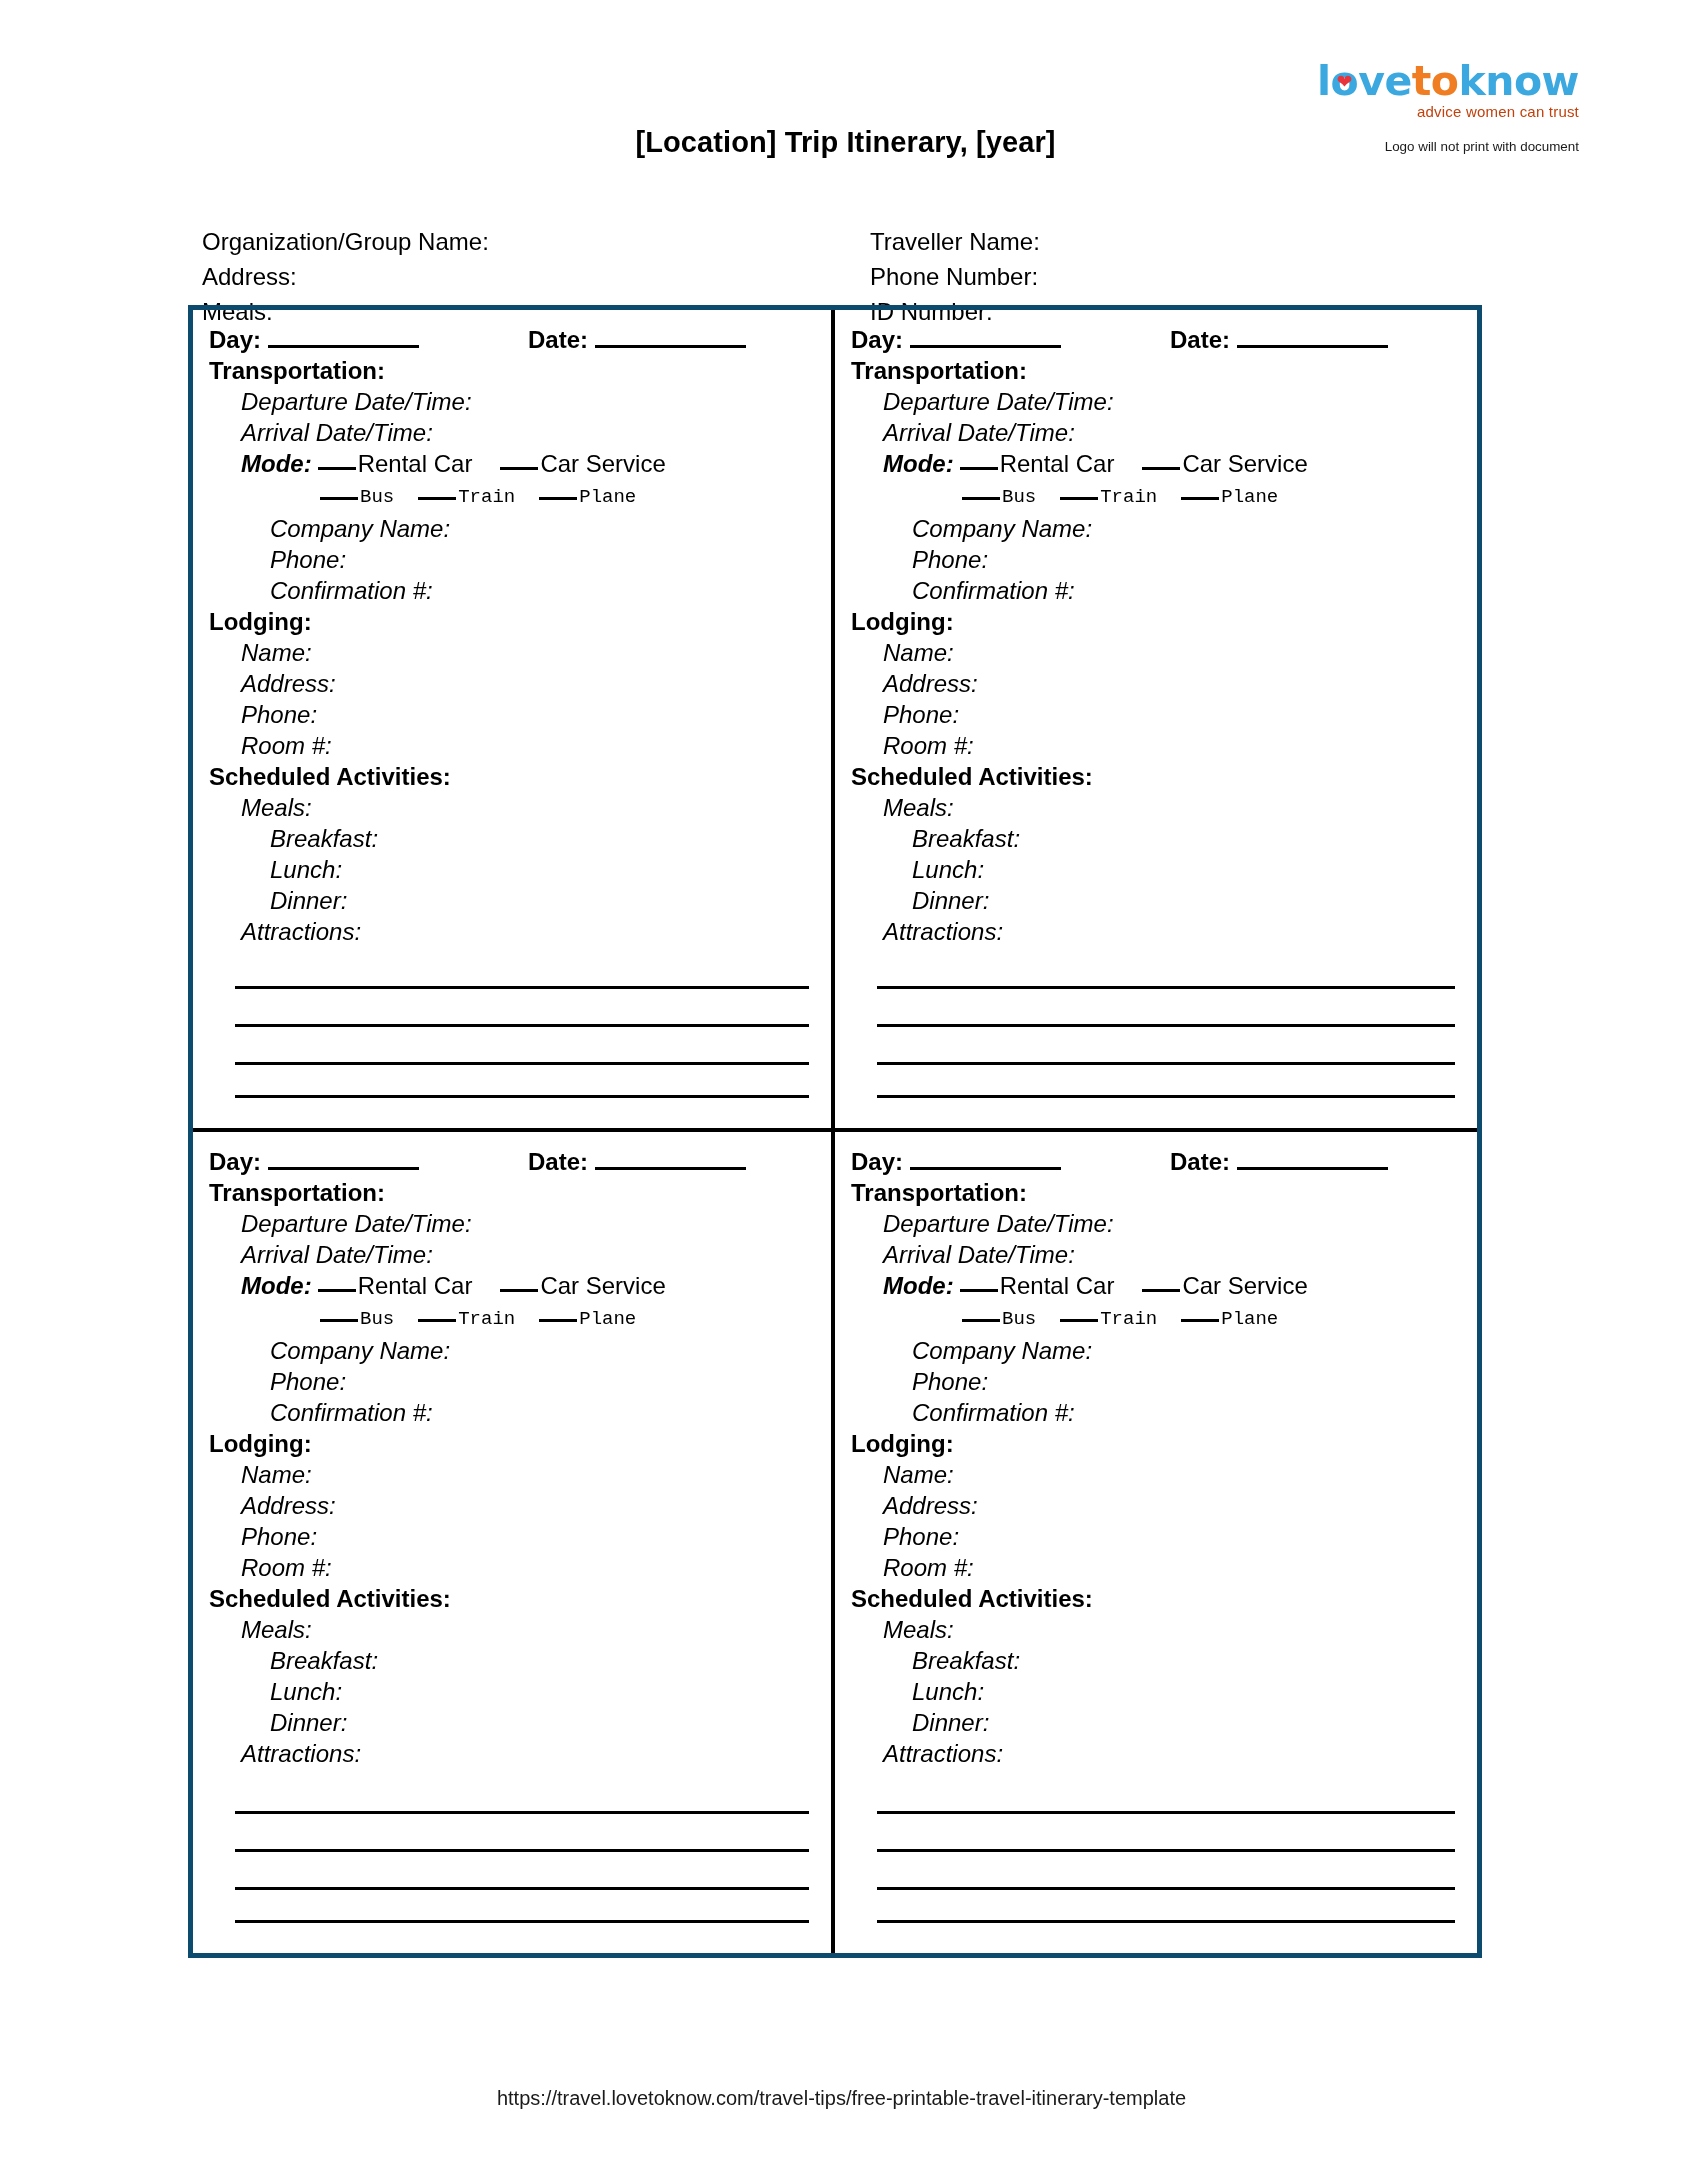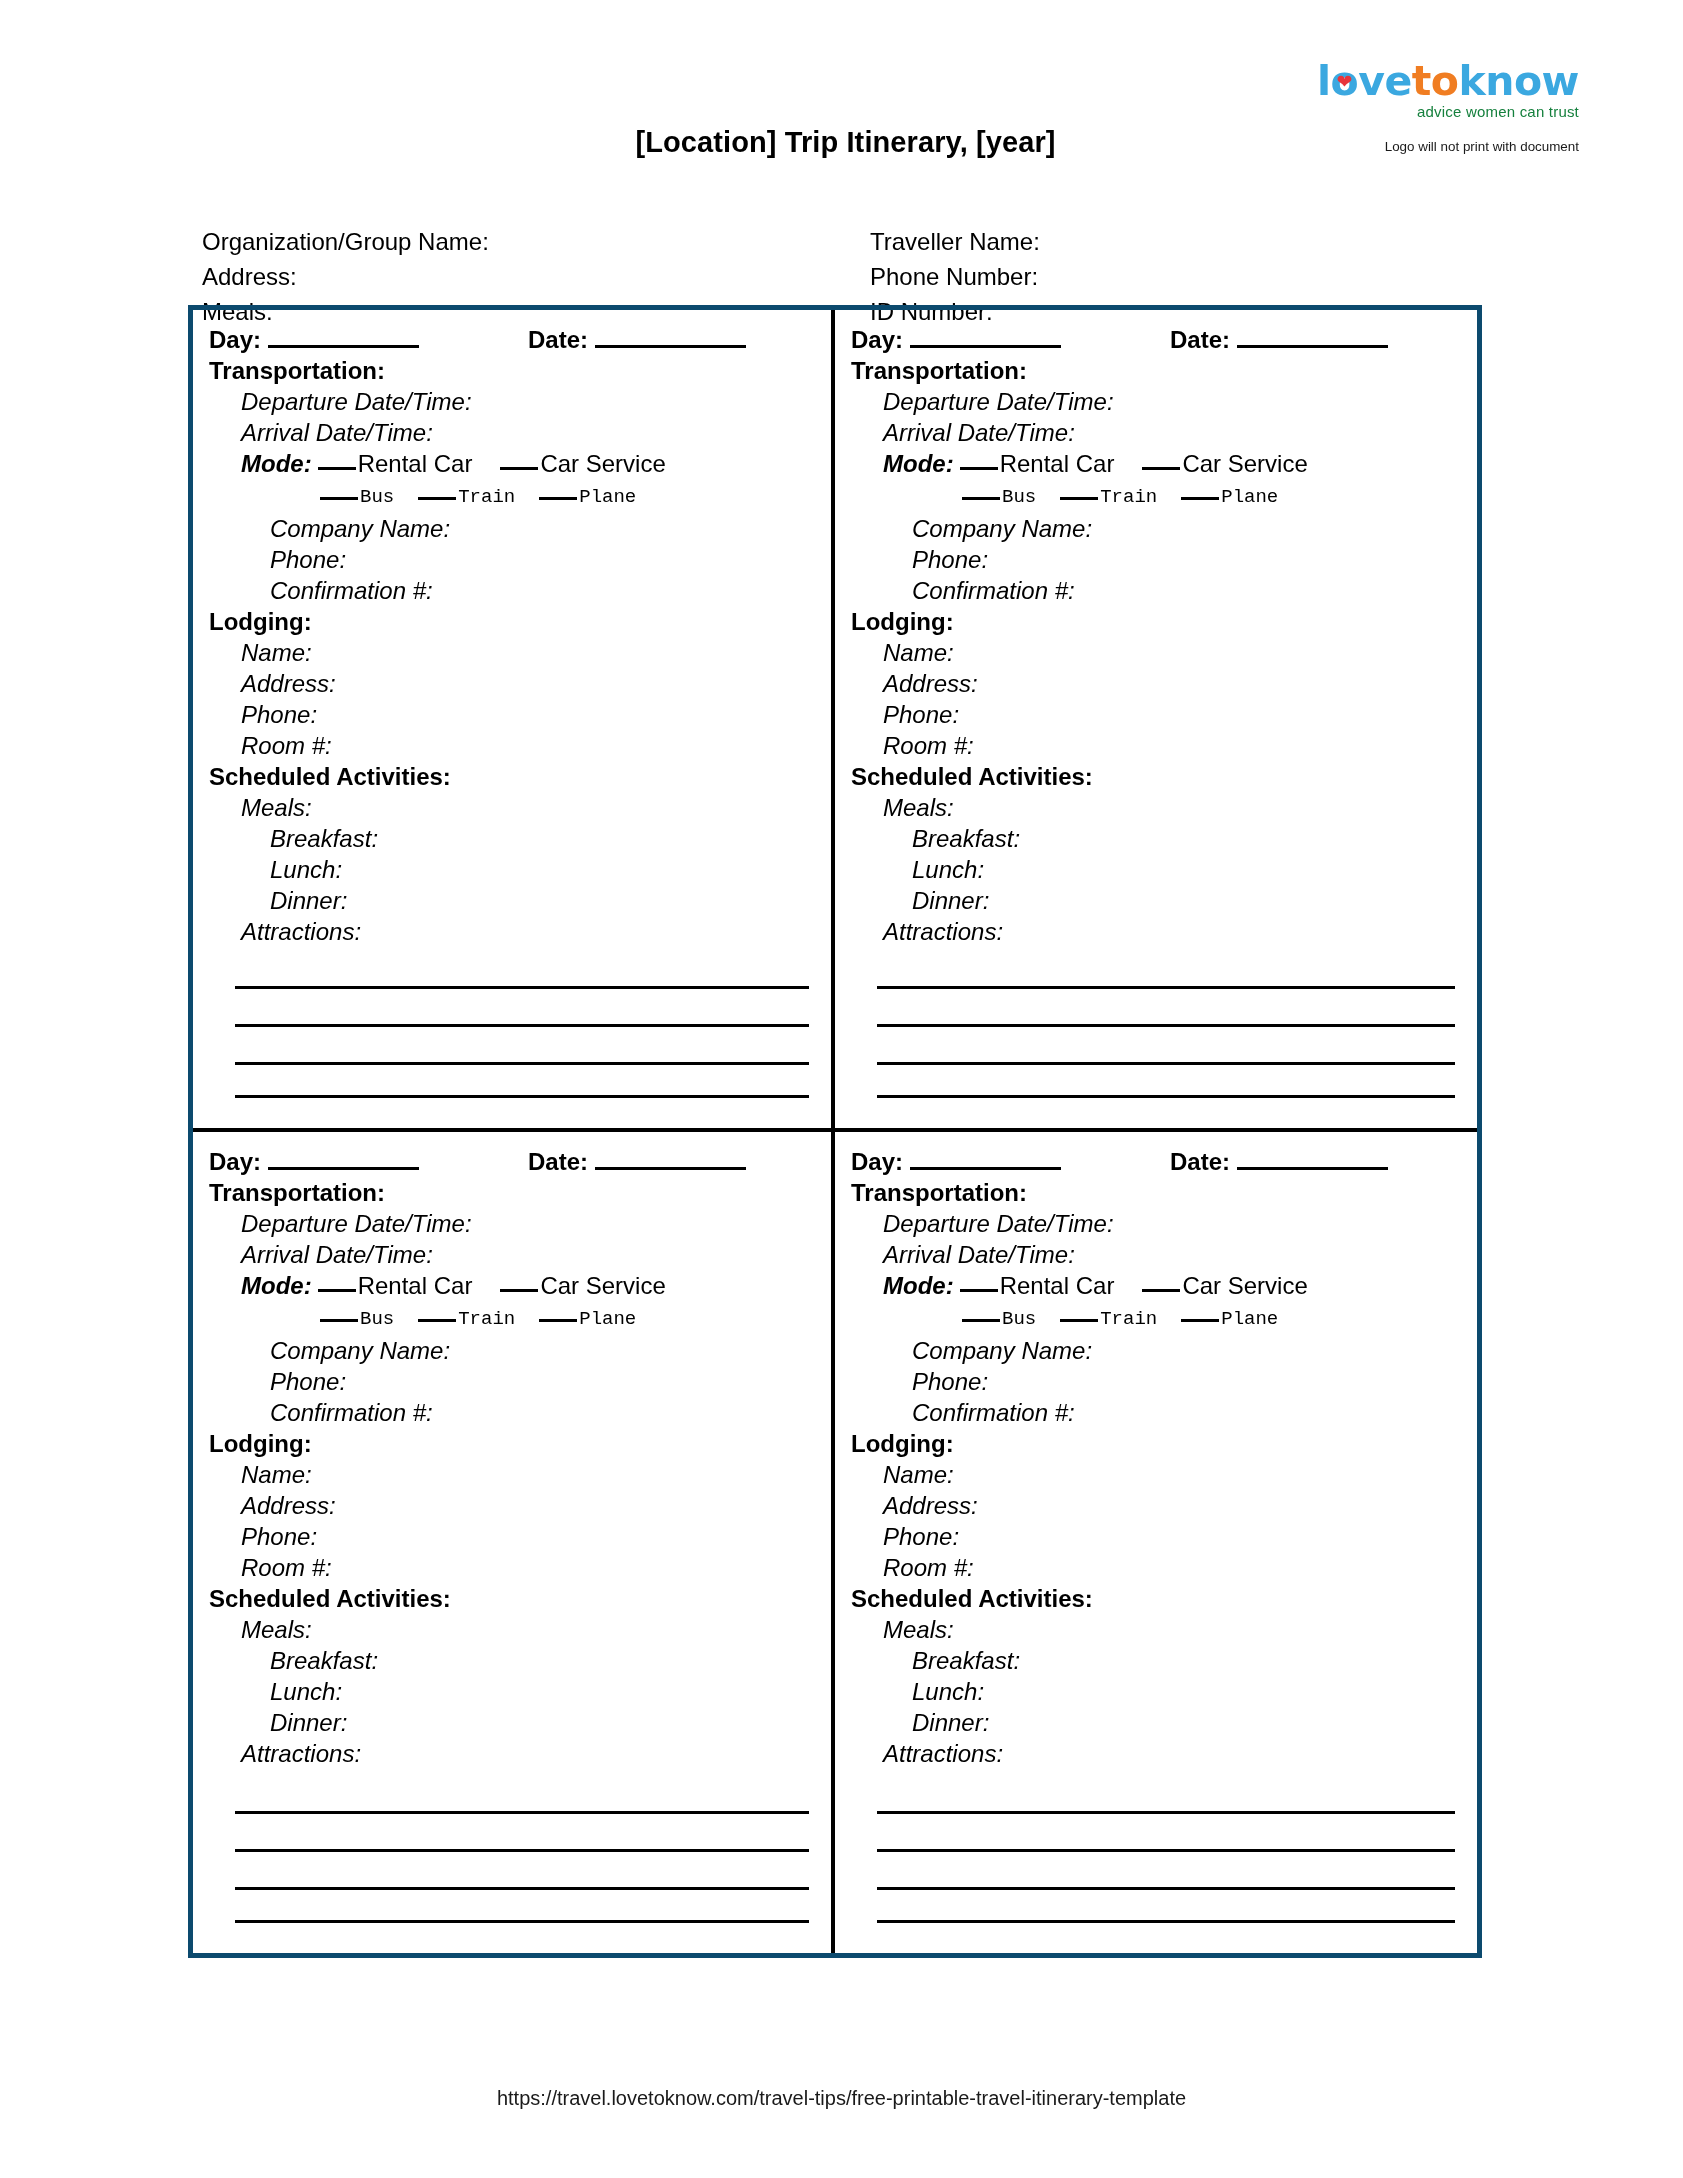--- a/index.html
+++ b/index.html
@@ -53,21 +53,21 @@
     left: 50%;
     top: 48%;
     transform: translate(-50%, -50%);
     color: #e8353c;
     font-size: 19px;
     line-height: 1;
   }
   .logo-tag {
     font-family: "Liberation Sans", sans-serif;
     font-size: 15px;
-    color: #15803d;
+    color: #c2410c;
     margin-top: 1px;
     letter-spacing: 0.2px;
     white-space: nowrap;
   }
   .logo-note {
     font-family: "Liberation Sans", sans-serif;
     font-size: 13.4px;
     color: #1a1a1a;
     margin-top: 19px;
     white-space: nowrap;

